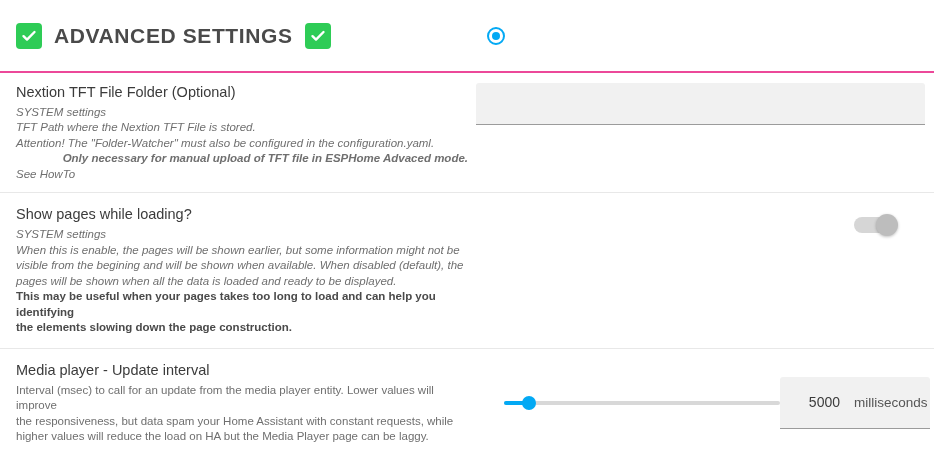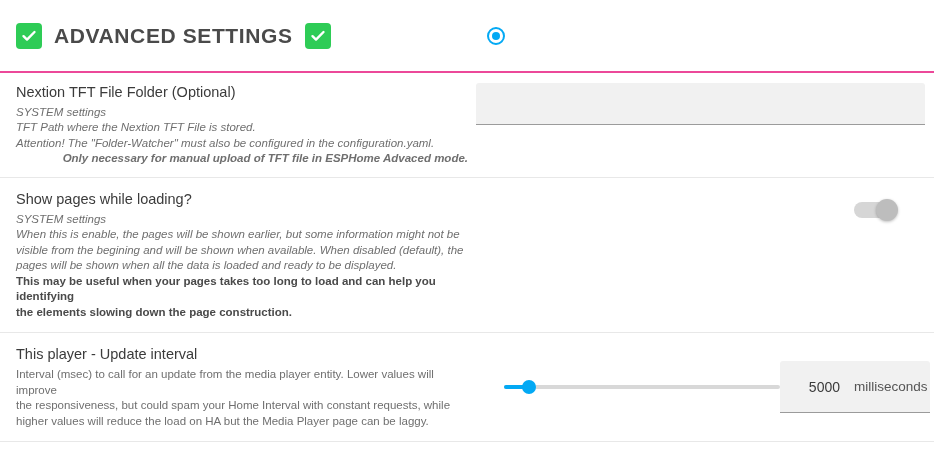--- a/index.html
+++ b/index.html
@@ -252,20 +252,21 @@
   </div>
 
   <div class="row row-input-row">
     <div class="row-left">
       <div class="row-title">Nextion TFT File Folder (Optional)</div>
       <div class="row-desc">
         <span class="desc-line it">SYSTEM settings</span>
         <span class="desc-line it">TFT Path where the Nextion TFT File is stored.</span>
         <span class="desc-line it">Attention! The "Folder-Watcher" must also be configured in the configuration.yaml.</span>
         <span class="desc-line b">Only necessary for manual upload of TFT file in ESPHome Advaced mode.</span>
+        <span class="desc-line it">See HowTo</span>
       </div>
     </div>
     <div class="row-right">
       <input class="text-field" type="text" value="" placeholder="" style="">
     </div>
   </div>
 
   <div class="row">
     <div class="row-left">
       <div class="row-title">Show pages while loading?</div>
@@ -281,24 +282,24 @@
     <div class="row-right">
       <div class="toggle">
         <div class="toggle-track"></div>
         <div class="toggle-knob"></div>
       </div>
     </div>
   </div>
 
   <div class="row row-slider">
     <div class="row-left">
-      <div class="row-title">This player - Update interval</div>
+      <div class="row-title">Media player - Update interval</div>
       <div class="row-desc">
         <span class="desc-line">Interval (msec) to call for an update from the media player entity. Lower values will improve</span>
-        <span class="desc-line">the responsiveness, but could spam your Home Interval with constant requests, while</span>
+        <span class="desc-line">the responsiveness, but data spam your Home Assistant with constant requests, while</span>
         <span class="desc-line">higher values will reduce the load on HA but the Media Player page can be laggy.</span>
       </div>
     </div>
     <div class="row-right">
       <div class="slider">
         <div class="slider-track"></div>
         <div class="slider-fill" id="fill-2" style="width: 9%;"></div>
         <div class="slider-thumb" id="thumb-2" style="left: calc(9% - 7px);"></div>
       </div>
       <div class="value-box">

